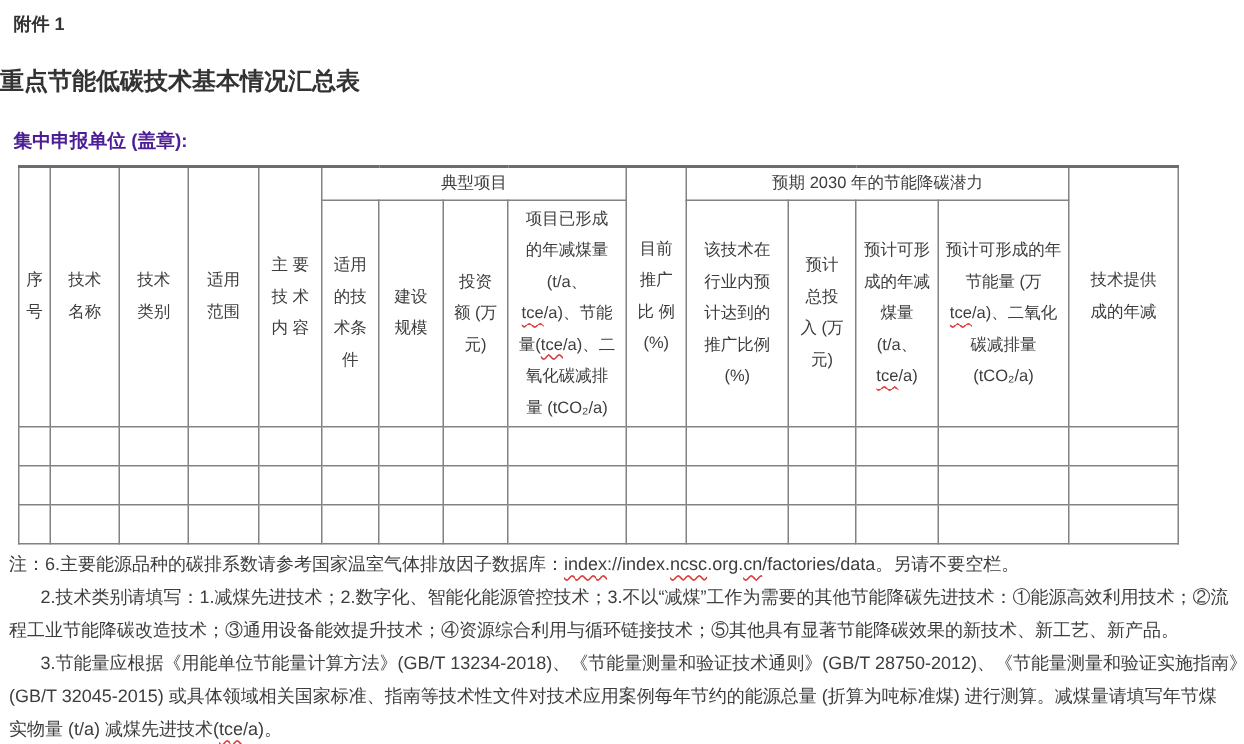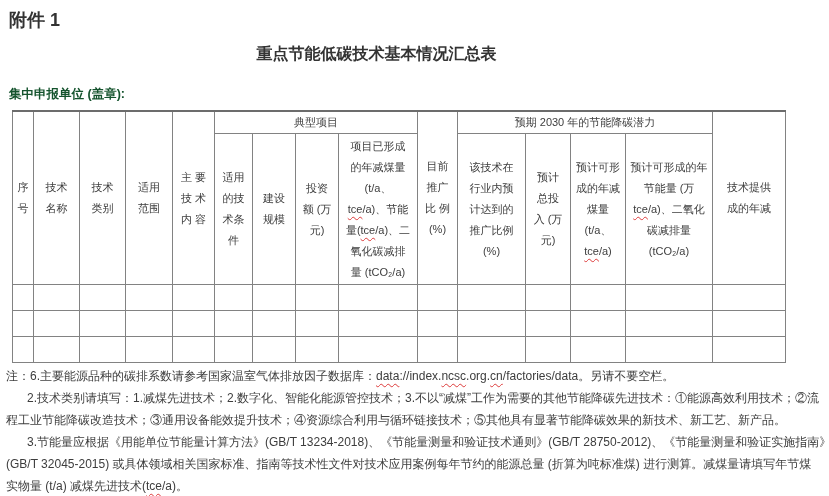--- a/index.html
+++ b/index.html
@@ -1,29 +1,29 @@
 <!DOCTYPE html>
 <html><head>
 <meta charset="utf-8">
 <style>
   * { margin:0; padding:0; box-sizing:border-box; }
   html,body { width:829px; height:496px; background:#ffffff; overflow:hidden; }
   body { position:relative; font-family:"Liberation Sans", sans-serif; color:#3d3d3d; }
 
   .attachment-label{
     position:absolute; left:9px; top:8px;
-    font-size:18px; font-weight:bold; color:#333;
+    font-size:12px; font-weight:bold; color:#333;
   }
   .doc-title{
     position:absolute; left:0; top:44px; width:753px;
-    text-align:center; font-size:16px; font-weight:bold; color:#333;
+    text-align:left; font-size:16px; font-weight:bold; color:#333;
   }
   .declare-line{
     position:absolute; left:9px; top:86px;
-    font-size:12.5px; font-weight:bold; color:#14532d;
+    font-size:12.5px; font-weight:bold; color:#4c1d95;
   }
 
   table.form{
     position:absolute; left:12px; top:110px;
     border-collapse:collapse; table-layout:fixed;
     border:1px solid #7e7e7e; border-top:2px solid #6c6c6c;
   }
   table.form td{
     border:1px solid #828282;
     font-size:11px; line-height:21px; color:#3d3d3d;
@@ -181,19 +181,19 @@
         <td></td>
         <td></td>
         <td></td>
         <td></td>
         <td></td>
   </tr>
 </tbody>
   </table>
 
 <div class="notes">
-  <div class="line"><span>注：6.主要能源品种的碳排系数请参考国家温室气体排放因子数据库：</span><span class="wavy">data</span><span>://index.</span><span class="wavy">ncsc</span><span>.org.</span><span class="wavy">cn</span><span>/factories/data。另请不要空栏。</span></div>
+  <div class="line"><span>注：6.主要能源品种的碳排系数请参考国家温室气体排放因子数据库：</span><span class="wavy">index</span><span>://index.</span><span class="wavy">ncsc</span><span>.org.</span><span class="wavy">cn</span><span>/factories/data。另请不要空栏。</span></div>
   <div class="line indent">2.技术类别请填写：1.减煤先进技术；2.数字化、智能化能源管控技术；3.不以“减煤”工作为需要的其他节能降碳先进技术：①能源高效利用技术；②流</div>
   <div class="line">程工业节能降碳改造技术；③通用设备能效提升技术；④资源综合利用与循环链接技术；⑤其他具有显著节能降碳效果的新技术、新工艺、新产品。</div>
   <div class="line indent">3.节能量应根据《用能单位节能量计算方法》(GB/T 13234-2018)、《节能量测量和验证技术通则》(GB/T 28750-2012)、《节能量测量和验证实施指南》</div>
   <div class="line">(GB/T 32045-2015) 或具体领域相关国家标准、指南等技术性文件对技术应用案例每年节约的能源总量 (折算为吨标准煤) 进行测算。减煤量请填写年节煤</div>
   <div class="line"><span>实物量 (t/a) 减煤先进技术(</span><span class="wavy">tce</span><span>/a)。</span></div>
 </div>
 
 </body></html>

